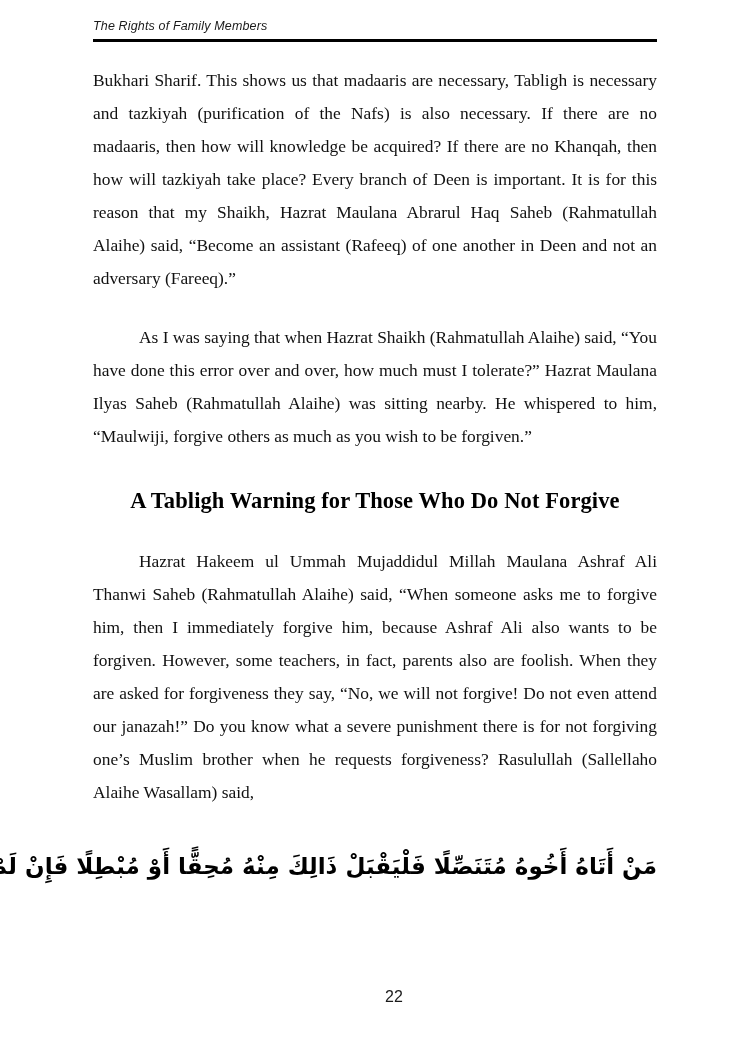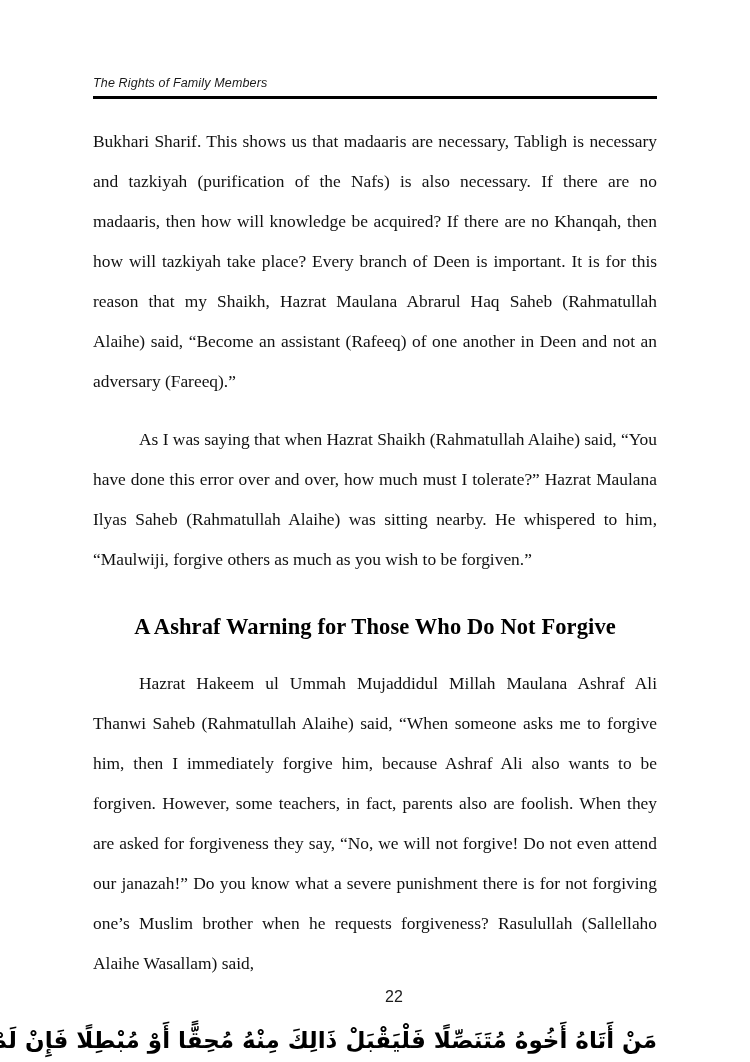--- a/index.html
+++ b/index.html
@@ -21,21 +21,21 @@
   }
   .content {
     position: absolute;
     left: 93px;
     top: 0;
     width: 564px;
   }
 
   
   .running-header {
-    padding-top: 76px;
+    padding-top: 19px;
     font-family: "Liberation Sans", "DejaVu Sans", sans-serif;
     font-style: italic;
     font-size: 12.5px;
     letter-spacing: 0.15px;
     color: #1a1a1a;
     line-height: 1.2;
   }
   .header-rule {
     margin-top: 5px;
     height: 3px;
@@ -43,29 +43,29 @@
     width: 100%;
   }
 
   
   .body-text {
     margin-top: 22px;
   }
   p.para {
     margin: 0;
     font-size: 17.4px;
-    line-height: 40px;
+    line-height: 33px;
     text-align: justify;
     text-justify: inter-word;
     color: #111111;
     -webkit-font-smoothing: antialiased;
   }
   p.para.indent {
     text-indent: 46px;
-    margin-top: 18px;
+    margin-top: 26px;
   }
   p.para::after {
     content: "";
     display: inline-block;
     width: 100%;
   }
   p.para.no-stretch::after {
     content: none;
   }
 
@@ -126,21 +126,21 @@
     <div class="running-header">The Rights of Family Members</div>
 
     <div class="header-rule"></div>
 
     <div class="body-text">
 
       <p class="para no-stretch">Bukhari Sharif. This shows us that madaaris are necessary, Tabligh is necessary and tazkiyah (purification of the Nafs) is also necessary. If there are no madaaris, then how will knowledge be acquired? If there are no Khanqah, then how will tazkiyah take place? Every branch of Deen is important. It is for this reason that my Shaikh, Hazrat Maulana Abrarul Haq Saheb (Rahmatullah Alaihe) said, “Become an assistant (Rafeeq) of one another in Deen and not an adversary (Fareeq).”</p>
 
       <p class="para indent no-stretch">As I was saying that when Hazrat Shaikh (Rahmatullah Alaihe) said, “You have done this error over and over, how much must I tolerate?” Hazrat Maulana Ilyas Saheb (Rahmatullah Alaihe) was sitting nearby. He whispered to him, “Maulwiji, forgive others as much as you wish to be forgiven.”</p>
 
-      <h2 class="section-heading">A Ashraf Warning for Those Who Do Not Forgive</h2>
+      <h2 class="section-heading">A Tabligh Warning for Those Who Do Not Forgive</h2>
 
       <p class="para indent no-stretch">Hazrat Hakeem ul Ummah Mujaddidul Millah Maulana Ashraf Ali Thanwi Saheb (Rahmatullah Alaihe) said, “When someone asks me to forgive him, then I immediately forgive him, because Ashraf Ali also wants to be forgiven. However, some teachers, in fact, parents also are foolish. When they are asked for forgiveness they say, “No, we will not forgive! Do not even attend our janazah!” Do you know what a severe punishment there is for not forgiving one’s Muslim brother when he requests forgiveness? Rasulullah (Sallellaho Alaihe Wasallam) said,</p>
 
     </div>
 
     <div class="arabic-block">
       <div class="arabic-line line-1">مَنْ أَتَاهُ أَخُوهُ مُتَنَصِّلًا فَلْيَقْبَلْ ذَالِكَ مِنْهُ مُحِقًّا أَوْ مُبْطِلًا فَإِنْ لَمْ يَفْعَلْ لَمْ يَرِدْ</div>
     </div>
 
   </div>

